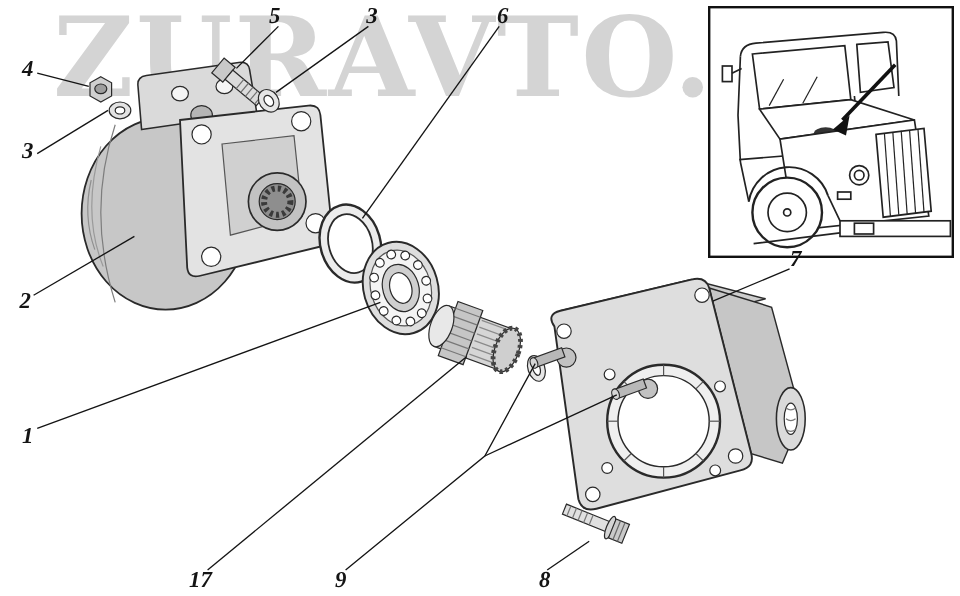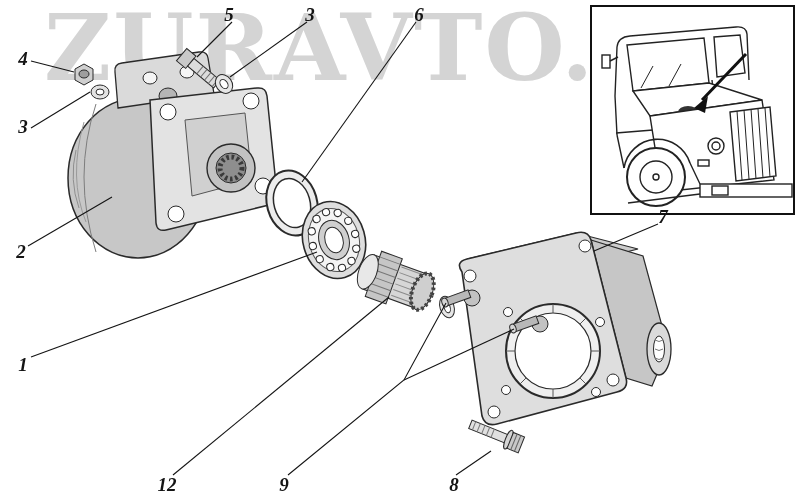--- a/index.html
+++ b/index.html
@@ -268,18 +268,18 @@
     </g>
   </svg>
 
   <div class="callout" style="left:229px;top:14px">5</div>
   <div class="callout" style="left:310px;top:14px">3</div>
   <div class="callout" style="left:419px;top:14px">6</div>
   <div class="callout" style="left:23px;top:58px">4</div>
   <div class="callout" style="left:23px;top:126px">3</div>
   <div class="callout" style="left:21px;top:251px">2</div>
   <div class="callout" style="left:23px;top:364px">1</div>
-  <div class="callout" style="left:167px;top:484px">12</div>
+  <div class="callout" style="left:167px;top:484px">17</div>
   <div class="callout" style="left:284px;top:484px">9</div>
   <div class="callout" style="left:454px;top:484px">8</div>
   <div class="callout" style="left:663px;top:216px">7</div>
 
 </div>
 
 </body></html>

